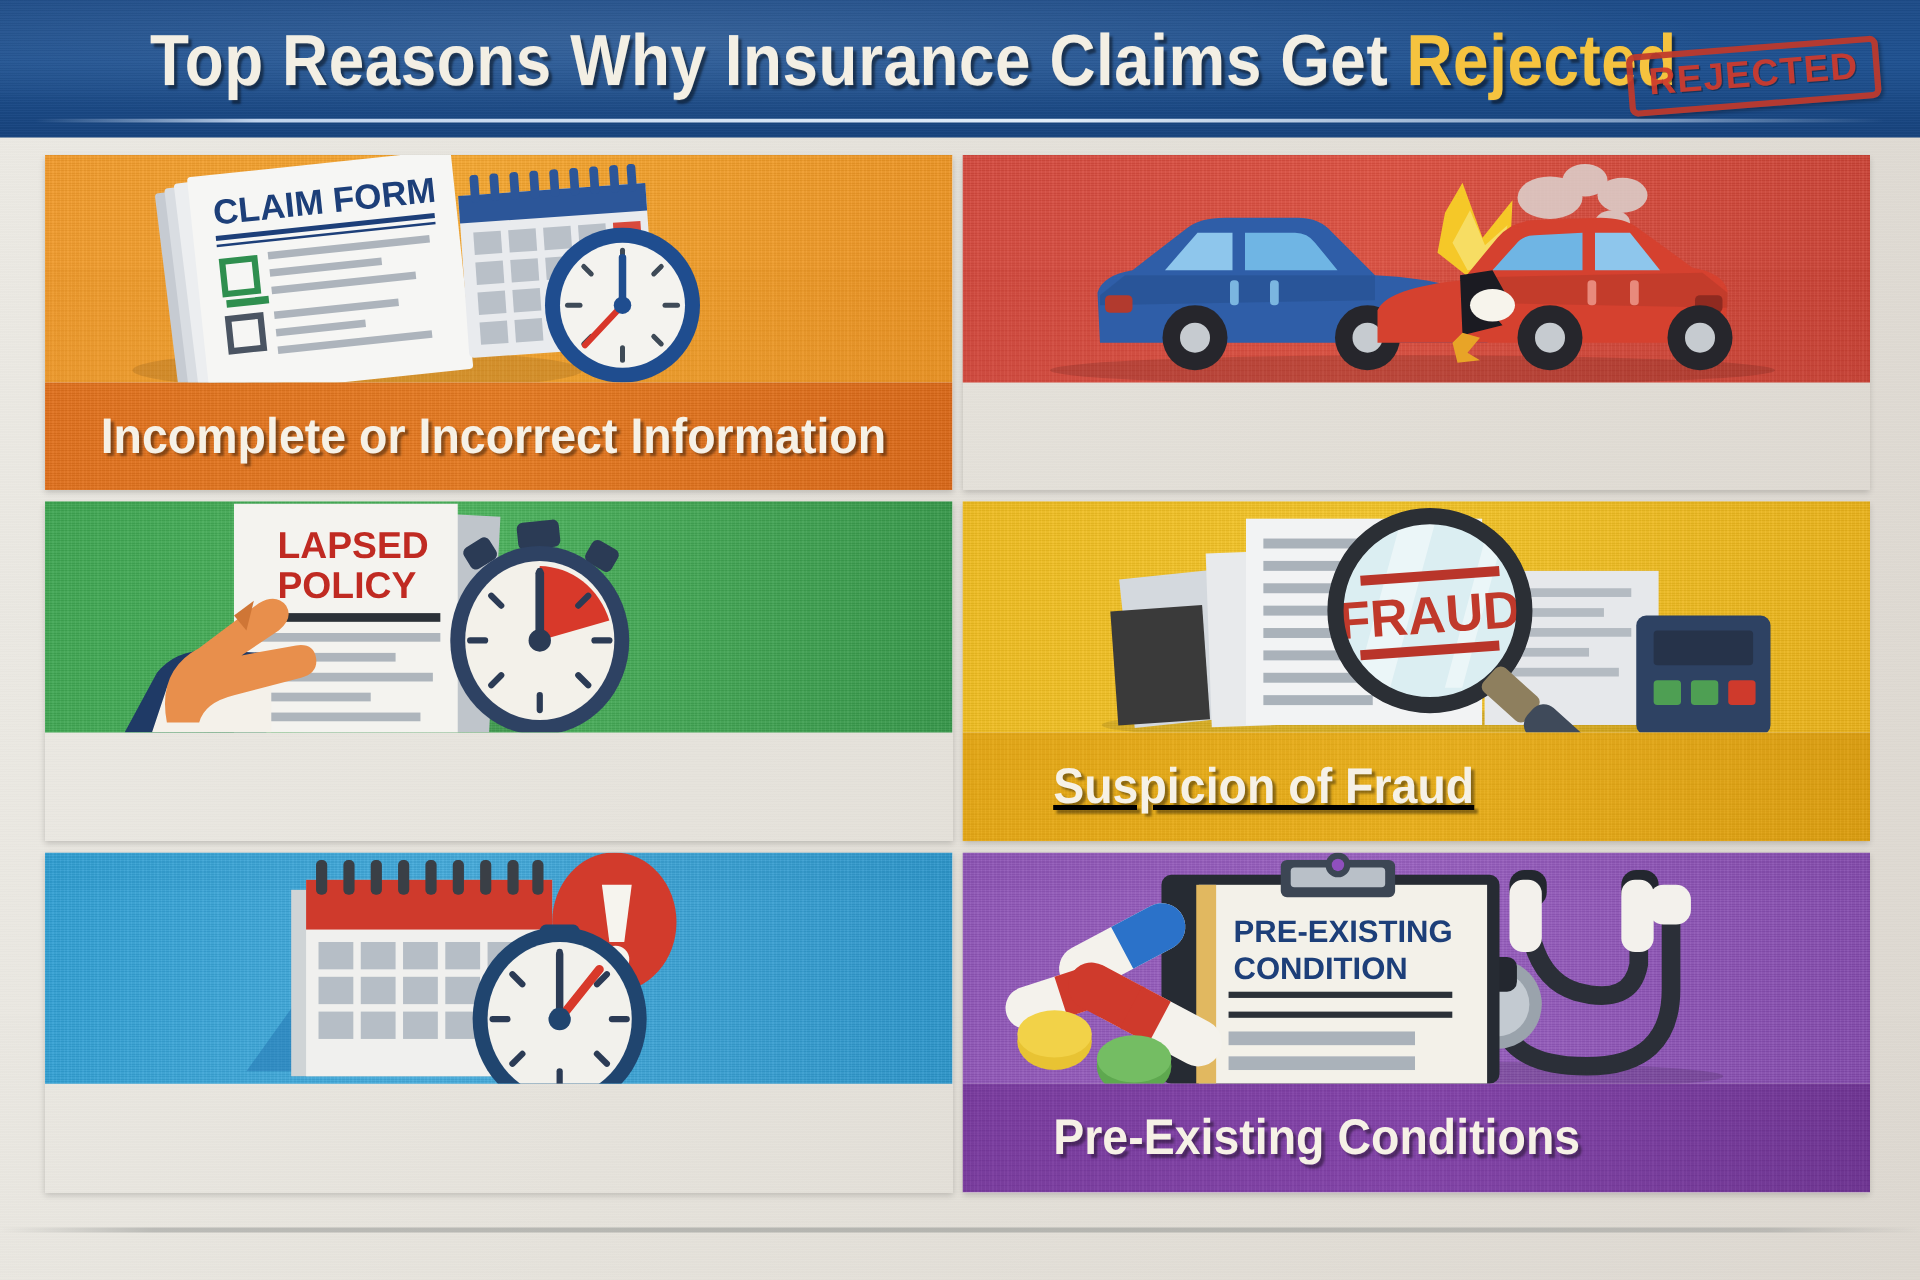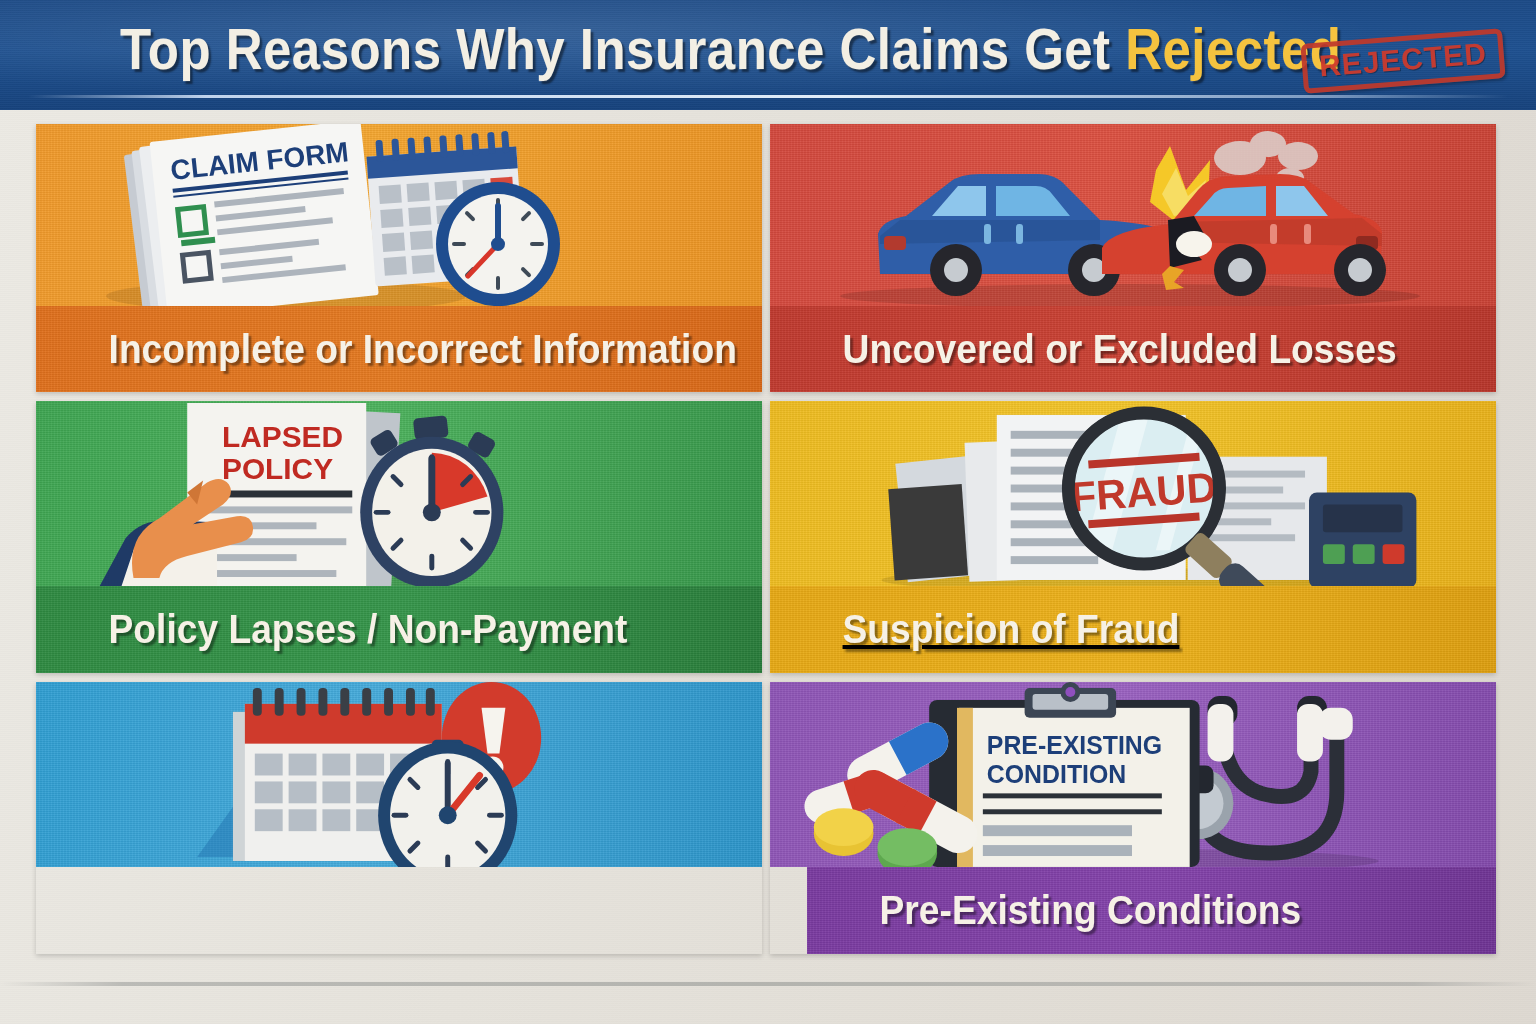--- a/index.html
+++ b/index.html
@@ -97,36 +97,36 @@
     padding-left:78px; color:#f6f1e6;
     font-family:"Liberation Sans Narrow","Liberation Sans",sans-serif;
     font-weight:bold; font-size:40px; line-height:42px;
     transform:scaleX(.93); transform-origin:left center;
     white-space:nowrap;
     text-shadow:3px 3px 2px rgba(0,0,0,.40);
   }
 
   
   .p1 .scene{ background:linear-gradient(100deg,#f0992a 0%,#f4a62f 45%,#eb9222 100%); }
-  .p1 .labelbar{ background:linear-gradient(100deg,#e0701c 0%,#e57a20 50%,#d96717 100%); }
+  .p1 .labelbar{ background:linear-gradient(100deg,#e0701c 0%,#e57a20 50%,#d96717 100%);justify-content:flex-end; }
 
   .p2 .scene{ background:linear-gradient(100deg,#d3483c 0%,#dc5040 45%,#c94134 100%); }
   .p2 .labelbar{ background:linear-gradient(100deg,#c0392e 0%,#cb4133 50%,#b8352a 100%); }
 
   .p3 .scene{ background:linear-gradient(100deg,#3da551 0%,#4cb25c 45%,#359649 100%);text-align:center; }
   .p3 .labelbar{ background:linear-gradient(100deg,#2e8a41 0%,#35964a 50%,#287c39 100%); }
 
   .p4 .scene{ background:linear-gradient(100deg,#eebb1f 0%,#f3c528 45%,#e8b018 100%); }
   .p4 .labelbar{ background:linear-gradient(100deg,#e7a914 0%,#edb21b 50%,#de9f0f 100%);text-decoration:underline; }
 
   .p5 .scene{ background:linear-gradient(100deg,#2f9ed2 0%,#45abdb 45%,#2b94c9 100%); }
   .p5 .labelbar{ background:linear-gradient(100deg,#1f68ad 0%,#2672ba 50%,#1b5fa2 100%); }
 
   .p6 .scene{ background:linear-gradient(100deg,#8d54b5 0%,#9a61c1 45%,#8249ab 100%);text-align:center; }
-  .p6 .labelbar{ background:linear-gradient(100deg,#7a3aa0 0%,#8443ab 50%,#6f3394 100%);margin-left:37px; }
+  .p6 .labelbar{ background:linear-gradient(100deg,#7a3aa0 0%,#8443ab 50%,#6f3394 100%); }
 
   .art{ position:absolute; inset:0; z-index:2; }
   .art svg{ width:100%; height:100%; display:block; }
 
   
   #footer-line{
     position:absolute; left:0; right:0; top:982px; height:4px;
     background:linear-gradient(90deg, rgba(140,140,140,0) 0%, rgba(150,152,150,.55) 8%,
                rgba(160,162,158,.7) 50%, rgba(150,152,150,.5) 92%, rgba(140,140,140,0) 100%);
   }
@@ -284,23 +284,20 @@
               <ellipse cx="424" cy="120" rx="18" ry="13" fill="#f7f4ec"></ellipse>
               <circle cx="470" cy="146" r="26" fill="#26262c"></circle>
                 <circle cx="470" cy="146" r="12" fill="#c6cbd0"></circle>
               <circle cx="590" cy="146" r="26" fill="#26262c"></circle>
                 <circle cx="590" cy="146" r="12" fill="#c6cbd0"></circle>
             </g>
 
             <path d="M400,142 L414,146 L404,158 L414,164 L396,166 L392,150 Z" fill="#e8a427"></path>
           </svg>
         </div>
-      </div>
-      <div class="labelbar">
-        <div class="label">Uncovered or Excluded Losses</div>
       </div>
     </div>
 
     <div class="panel p3">
       <div class="scene">
         <div class="art">
           <svg viewBox="0 0 726 186" preserveAspectRatio="xMidYMid meet">
             <ellipse cx="250" cy="178" rx="170" ry="12" fill="#000" opacity=".10"></ellipse>
 
             <g transform="rotate(3 240 92)">
@@ -342,23 +339,20 @@
                 <line x1="357" y1="76" x2="365" y2="84"></line>
                 <line x1="427" y1="140" x2="435" y2="148"></line>
                 <line x1="435" y1="76" x2="427" y2="84"></line>
                 <line x1="365" y1="140" x2="357" y2="148"></line>
               </g>
               <line x1="396" y1="112" x2="396" y2="58" stroke="#2b3b55" stroke-width="7" stroke-linecap="round"></line>
               <circle cx="396" cy="112" r="9" fill="#2b3b55"></circle>
             </g>
           </svg>
         </div>
-      </div>
-      <div class="labelbar">
-        <div class="label">Policy Lapses / Non-Payment</div>
       </div>
     </div>
 
     <div class="panel p4">
       <div class="scene">
         <div class="art">
           <svg viewBox="0 0 726 186" preserveAspectRatio="xMidYMid meet">
             <ellipse cx="340" cy="180" rx="230" ry="12" fill="#000" opacity=".10"></ellipse>
 
             <g>

